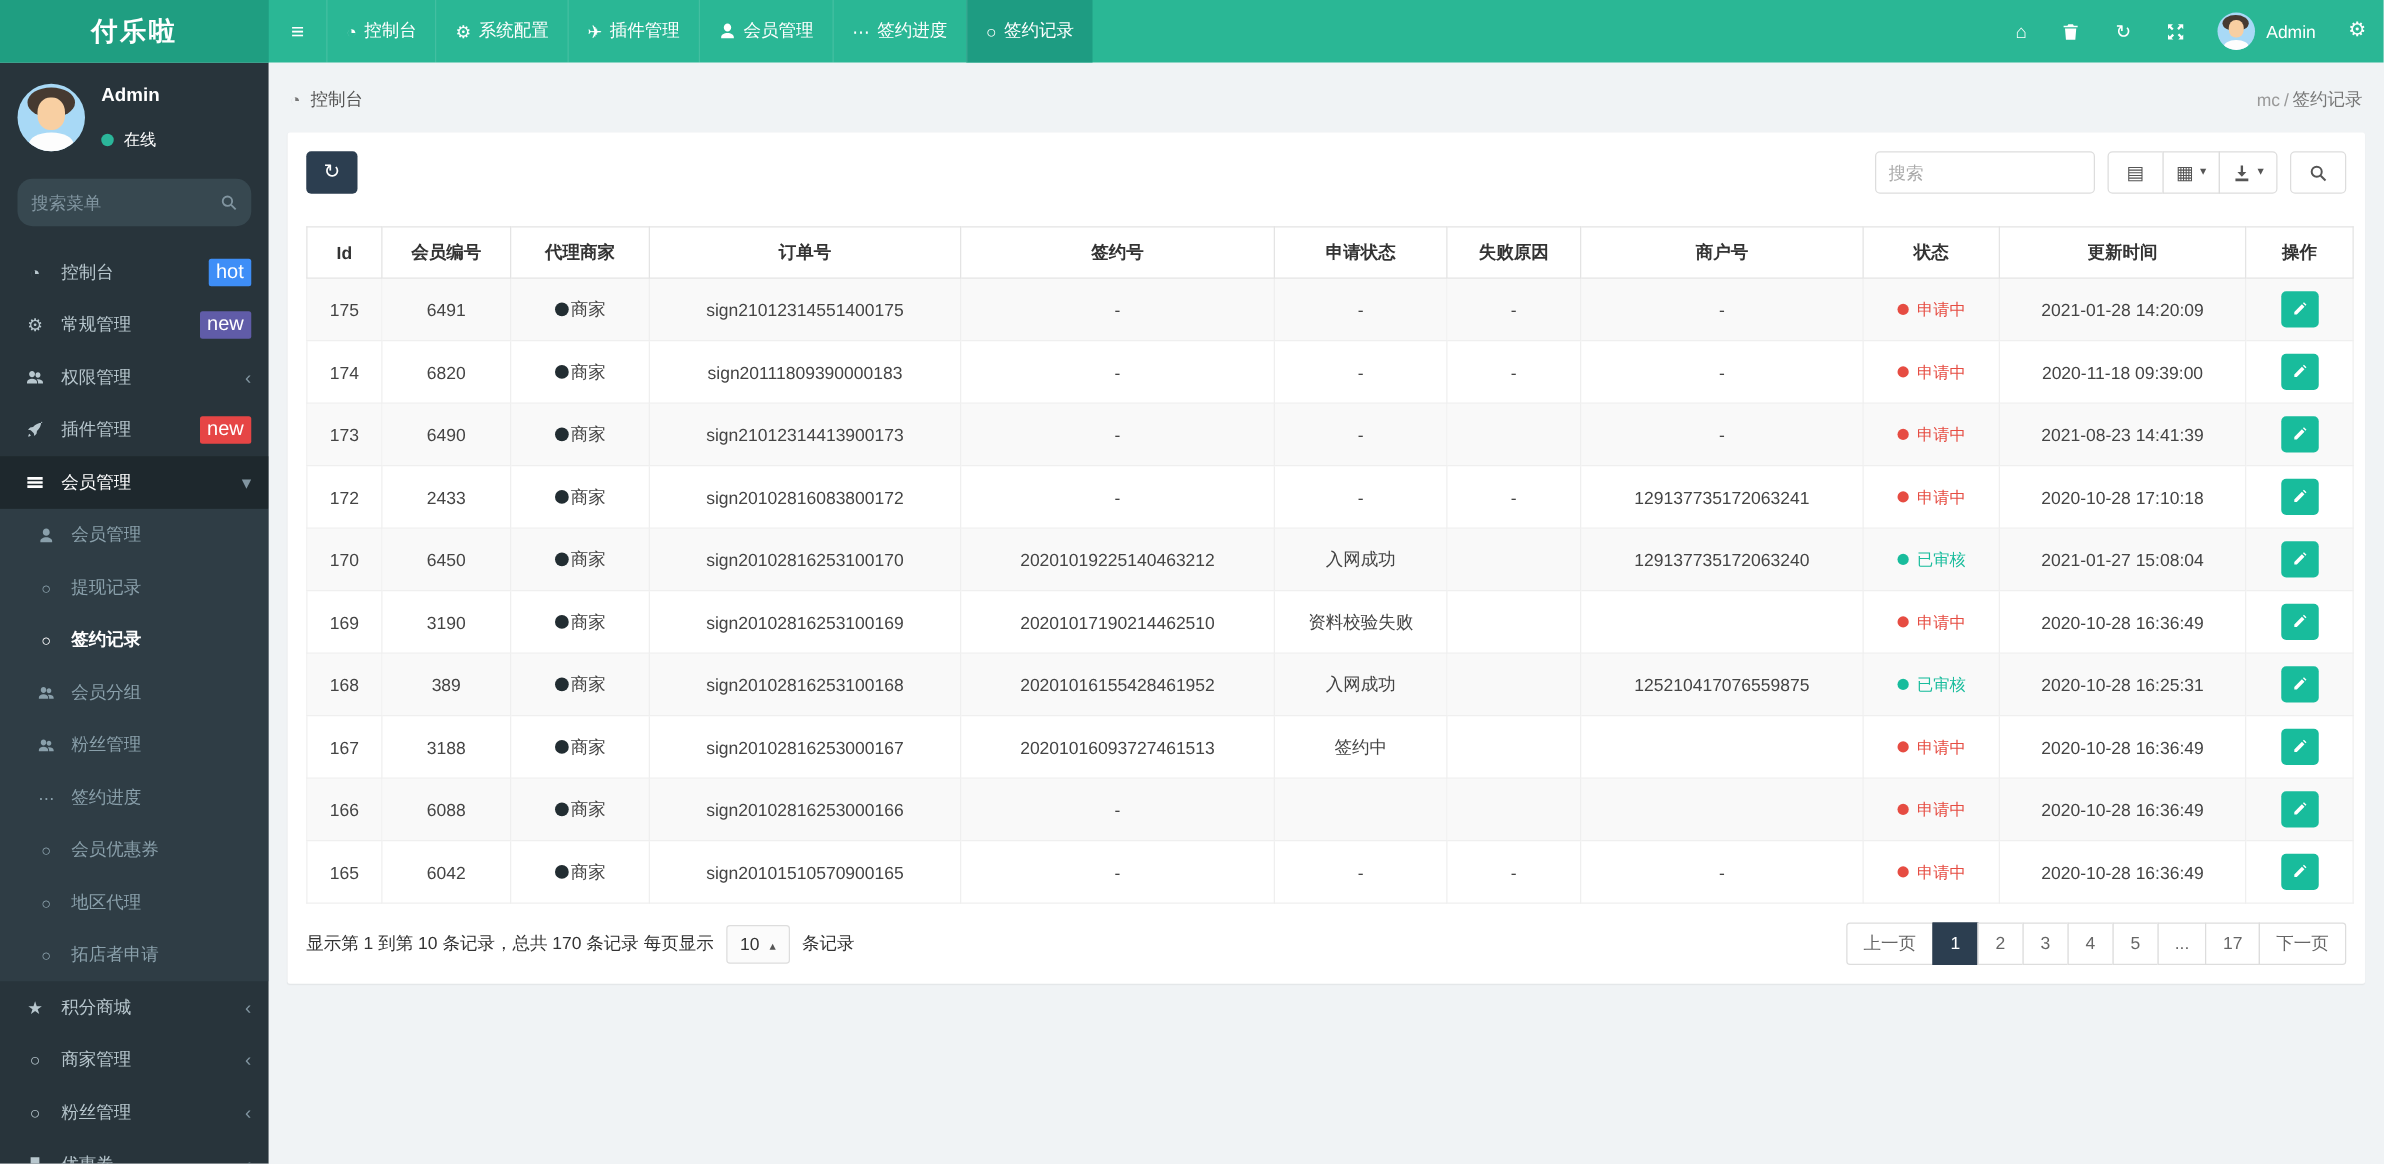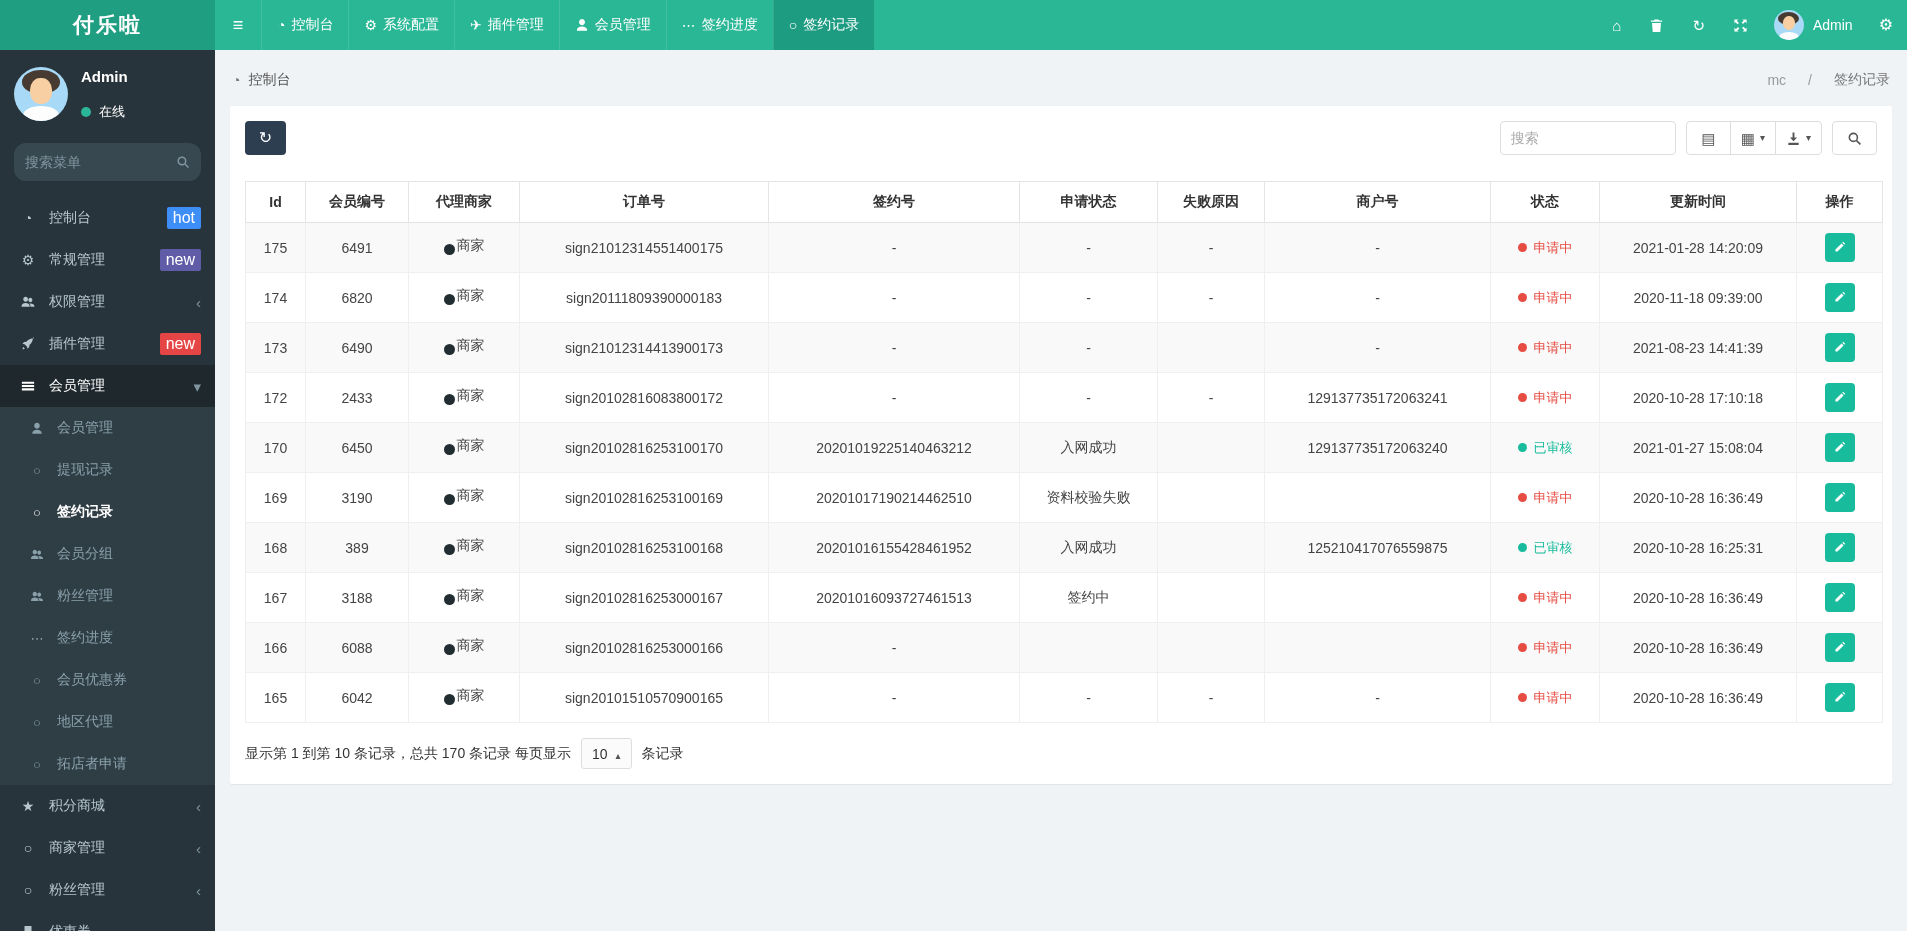--- a/index.html
+++ b/index.html
@@ -46,42 +46,42 @@
   .side-sub{background:#2f3d45}
   .sub-item{display:flex;align-items:center;gap:11px;height:42px;padding:0 14px 0 28px;color:#8aa0ab;cursor:pointer;white-space:nowrap}
   .sub-item .mi{width:18px;text-align:center;flex:none;font-size:13px}
   .sub-item.active{color:#fff;font-weight:bold}
 
   
   .main{position:absolute;left:215px;top:50px;right:0;bottom:0;background:#f0f3f5;overflow:hidden}
   .crumbs{display:flex;align-items:center;padding:21px 17px 17px;font-size:14px;color:#555}
   .crumbs-left{display:flex;gap:8px;align-items:center}
   .crumbs-left .gl{color:#777}
-  .crumbs-right{margin-left:auto;color:#999;display:flex;gap:22px;align-items:center}
+  .crumbs-right{margin-left:auto;color:#999;display:flex;gap:3px;align-items:center}
   .crumbs-right .cur{color:#777}
 
   .card{margin:0 15px;background:#fff;border-radius:2px;padding:15px;box-shadow:0 1px 1px rgba(0,0,0,.06)}
   .toolbar{display:flex;align-items:center}
   .btn-refresh{width:41px;height:34px;background:#2c3e50;color:#fff;border:0;border-radius:4px;font-size:16px;cursor:pointer;display:flex;align-items:center;justify-content:center}
   .toolbar-right{margin-left:auto;display:flex;align-items:center}
   .tb-search{width:176px;height:34px;border:1px solid #ddd;border-radius:4px;padding:0 10px;font-size:14px;color:#555;outline:0;margin-right:10px}
   .tb-search::placeholder{color:#aaa}
   .btn-group{display:flex}
   .tb-btn{height:34px;min-width:45px;background:#fff;border:1px solid #ddd;display:flex;align-items:center;justify-content:center;gap:5px;color:#555;font-size:15px;cursor:pointer;margin-left:-1px;padding:0 10px}
   .btn-group .tb-btn:first-child{border-radius:4px 0 0 4px;margin-left:0}
   .btn-group .tb-btn:last-child{border-radius:0 4px 4px 0}
   .tb-btn .caret{font-size:10px;color:#555}
   .btn-find{margin-left:10px;border-radius:4px;border:1px solid #ddd;background:#fff;width:45px;height:34px;color:#555;font-size:15px;display:flex;align-items:center;justify-content:center;cursor:pointer}
 
   .table-wrap{margin-top:26px}
   table{width:100%;border-collapse:collapse;table-layout:fixed;font-size:14px;color:#444}
   th{font-weight:bold;color:#333;padding:11px 6px;border:1px solid #e4e4e4;text-align:center;background:#fff;overflow:hidden;white-space:nowrap}
   td{padding:10px 6px;border:1px solid #efefef;text-align:center;overflow:hidden;white-space:nowrap}
   tbody tr:nth-child(odd){background:#f9f9f9}
-  .agent{display:inline-flex;align-items:flex-end;gap:2px}
+  .agent{display:inline-flex;align-items:center;gap:2px}
   .agent .dotb{width:11px;height:11px;border-radius:50%;background:#222d32;display:inline-block}
   .status{display:inline-flex;align-items:center;gap:7px;font-size:13px}
   .status .dotb{width:9px;height:9px;border-radius:50%;background:currentColor;display:inline-block}
   .st-red{color:#e64c42}
   .st-green{color:#18bc9c}
   .edit-btn{width:30px;height:29px;border:0;border-radius:4px;background:#18bc9c;color:#fff;cursor:pointer;display:inline-flex;align-items:center;justify-content:center;font-size:13px}
 
   .pager-row{display:flex;align-items:center;margin-top:15px;font-size:14px;color:#333}
   .pager-info{display:flex;align-items:center;gap:4px;flex-wrap:nowrap}
   .page-size{border:1px solid #ddd;border-radius:3px;height:31px;padding:0 10px;display:inline-flex;align-items:center;gap:8px;background:#fbfbfb;color:#333;cursor:pointer;margin:0 6px}
@@ -628,16 +628,27 @@
 
       <div class="pager-row">
         <div class="pager-info">
           <span>显示第 1 到第 10 条记录，总共 170 条记录 每页显示</span>
           <span class="page-size">
             <span>10</span>
             <span id="page-size-caret-slot"><span class="gl ">▴</span></span>
           </span>
           <span>条记录</span>
         </div>
+        <ul class="pager" id="pager">
+            <li class="page-btn">上一页</li>
+            <li class="page-btn active">1</li>
+            <li class="page-btn">2</li>
+            <li class="page-btn">3</li>
+            <li class="page-btn">4</li>
+            <li class="page-btn">5</li>
+            <li class="page-btn">...</li>
+            <li class="page-btn">17</li>
+            <li class="page-btn">下一页</li>
+          </ul>
       </div>
     </section>
   </main>
 </div>
 
 </body></html>

